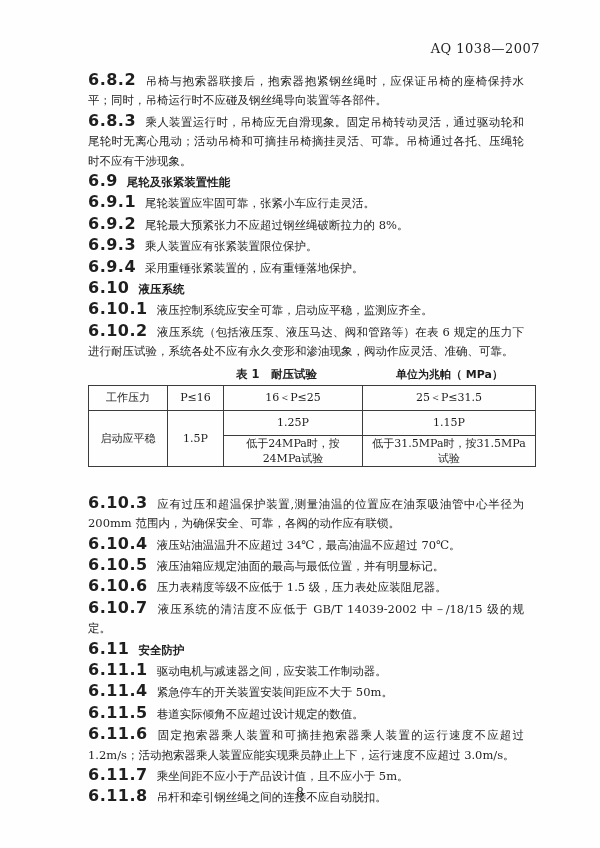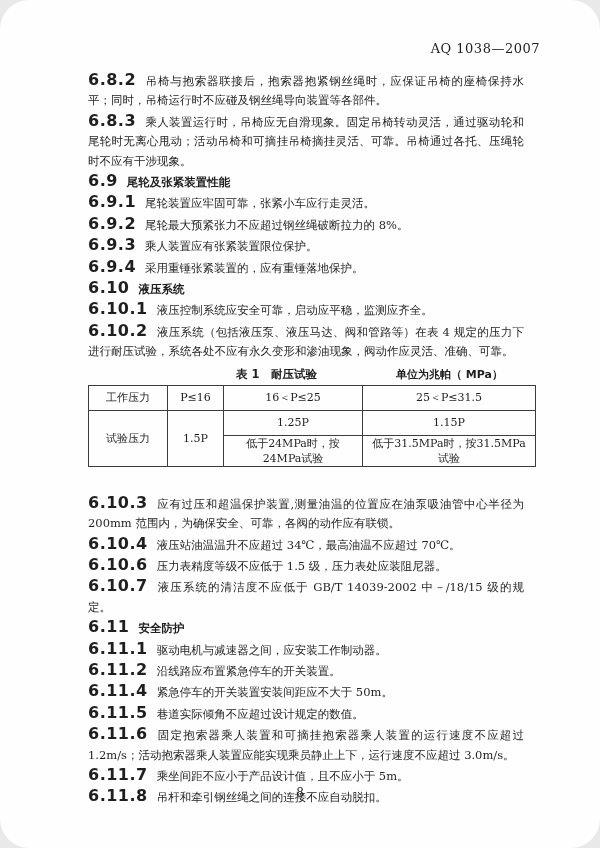--- a/index.html
+++ b/index.html
@@ -4,21 +4,20 @@
 <style>
   html,body { margin:0; padding:0; background:#e9e9e9; }
   .page {
     position:relative;
     width:600px; height:848px;
     margin:0 auto;
     background:#fefefe;
     color:#1f1f1f;
     font-family:"DejaVu Serif","Liberation Serif",serif;
     overflow:hidden;
-    border-radius:29px;
   }
   .std-header {
     position:absolute; top:41px; right:60px;
     font-size:13px; letter-spacing:0.5px;
     font-family:"DejaVu Serif","Liberation Serif",serif;
   }
   .content {
     position:absolute; top:70px; left:88px; width:447px;
   }
   .clause {
@@ -88,21 +87,21 @@
     <div class="clause">
       <span class="cnum">6.9.4</span><span class="ctext">采用重锤张紧装置的，应有重锤落地保护。</span>
     </div>
     <div class="clause heading">
       <span class="cnum">6.10</span><span class="ctext">液压系统</span>
     </div>
     <div class="clause">
       <span class="cnum">6.10.1</span><span class="ctext">液压控制系统应安全可靠，启动应平稳，监测应齐全。</span>
     </div>
     <div class="clause">
-      <span class="cnum">6.10.2</span><span class="ctext">液压系统（包括液压泵、液压马达、阀和管路等）在表 4 规定的压力下进行耐压试验，系统各处不应有永久变形和渗油现象，阀动作应灵活、准确、可靠。</span>
+      <span class="cnum">6.10.2</span><span class="ctext">液压系统（包括液压泵、液压马达、阀和管路等）在表 6 规定的压力下进行耐压试验，系统各处不应有永久变形和渗油现象，阀动作应灵活、准确、可靠。</span>
     </div>
 
     <div class="table-block">
       <div class="tbl-caption">
         <span class="cap-title">表 1　耐压试验</span>
         <span class="cap-unit">单位为兆帕（ MPa）</span>
       </div>
       <table class="tbl">
         <colgroup>
           <col style="width:79px">
@@ -111,53 +110,53 @@
             <col style="width:173px">
         </colgroup>
         <tbody>
             <tr>
           <td>工作压力</td>
           <td>P≤16</td>
           <td>16＜P≤25</td>
           <td>25＜P≤31.5</td>
         </tr>
         <tr>
-          <td rowspan="2">试验压力</td>
+          <td rowspan="2">启动应平稳</td>
           <td rowspan="2">1.5P</td>
           <td>1.25P</td>
           <td>1.15P</td>
         </tr>
         <tr>
           <td>低于24MPa时，按24MPa试验</td>
           <td>低于31.5MPa时，按31.5MPa试验</td>
         </tr>
       </tbody>
         </table>
     </div>
 
     <div class="clause">
       <span class="cnum">6.10.3</span><span class="ctext">应有过压和超温保护装置,测量油温的位置应在油泵吸油管中心半径为 200mm 范围内，为确保安全、可靠，各阀的动作应有联锁。</span>
     </div>
     <div class="clause">
       <span class="cnum">6.10.4</span><span class="ctext">液压站油温温升不应超过 34℃，最高油温不应超过 70℃。</span>
     </div>
     <div class="clause">
+      <span class="cnum">6.10.5</span><span class="ctext">液压油箱应规定油面的最高与最低位置，并有明显标记。</span>
+    </div>
+    <div class="clause">
       <span class="cnum">6.10.6</span><span class="ctext">压力表精度等级不应低于 1.5 级，压力表处应装阻尼器。</span>
     </div>
     <div class="clause">
       <span class="cnum">6.10.7</span><span class="ctext">液压系统的清洁度不应低于 GB/T 14039-2002 中－/18/15 级的规定。</span>
     </div>
     <div class="clause heading">
       <span class="cnum">6.11</span><span class="ctext">安全防护</span>
     </div>
     <div class="clause">
       <span class="cnum">6.11.1</span><span class="ctext">驱动电机与减速器之间，应安装工作制动器。</span>
-    </div>
-    <div class="clause">
-      <span class="cnum">6.11.2</span><span class="ctext">沿线路应布置紧急停车的开关装置。</span>
     </div>
     <div class="clause">
       <span class="cnum">6.11.4</span><span class="ctext">紧急停车的开关装置安装间距应不大于 50m。</span>
     </div>
     <div class="clause">
       <span class="cnum">6.11.5</span><span class="ctext">巷道实际倾角不应超过设计规定的数值。</span>
     </div>
     <div class="clause">
       <span class="cnum">6.11.6</span><span class="ctext">固定抱索器乘人装置和可摘挂抱索器乘人装置的运行速度不应超过 1.2m/s；活动抱索器乘人装置应能实现乘员静止上下，运行速度不应超过 3.0m/s。</span>
     </div>

